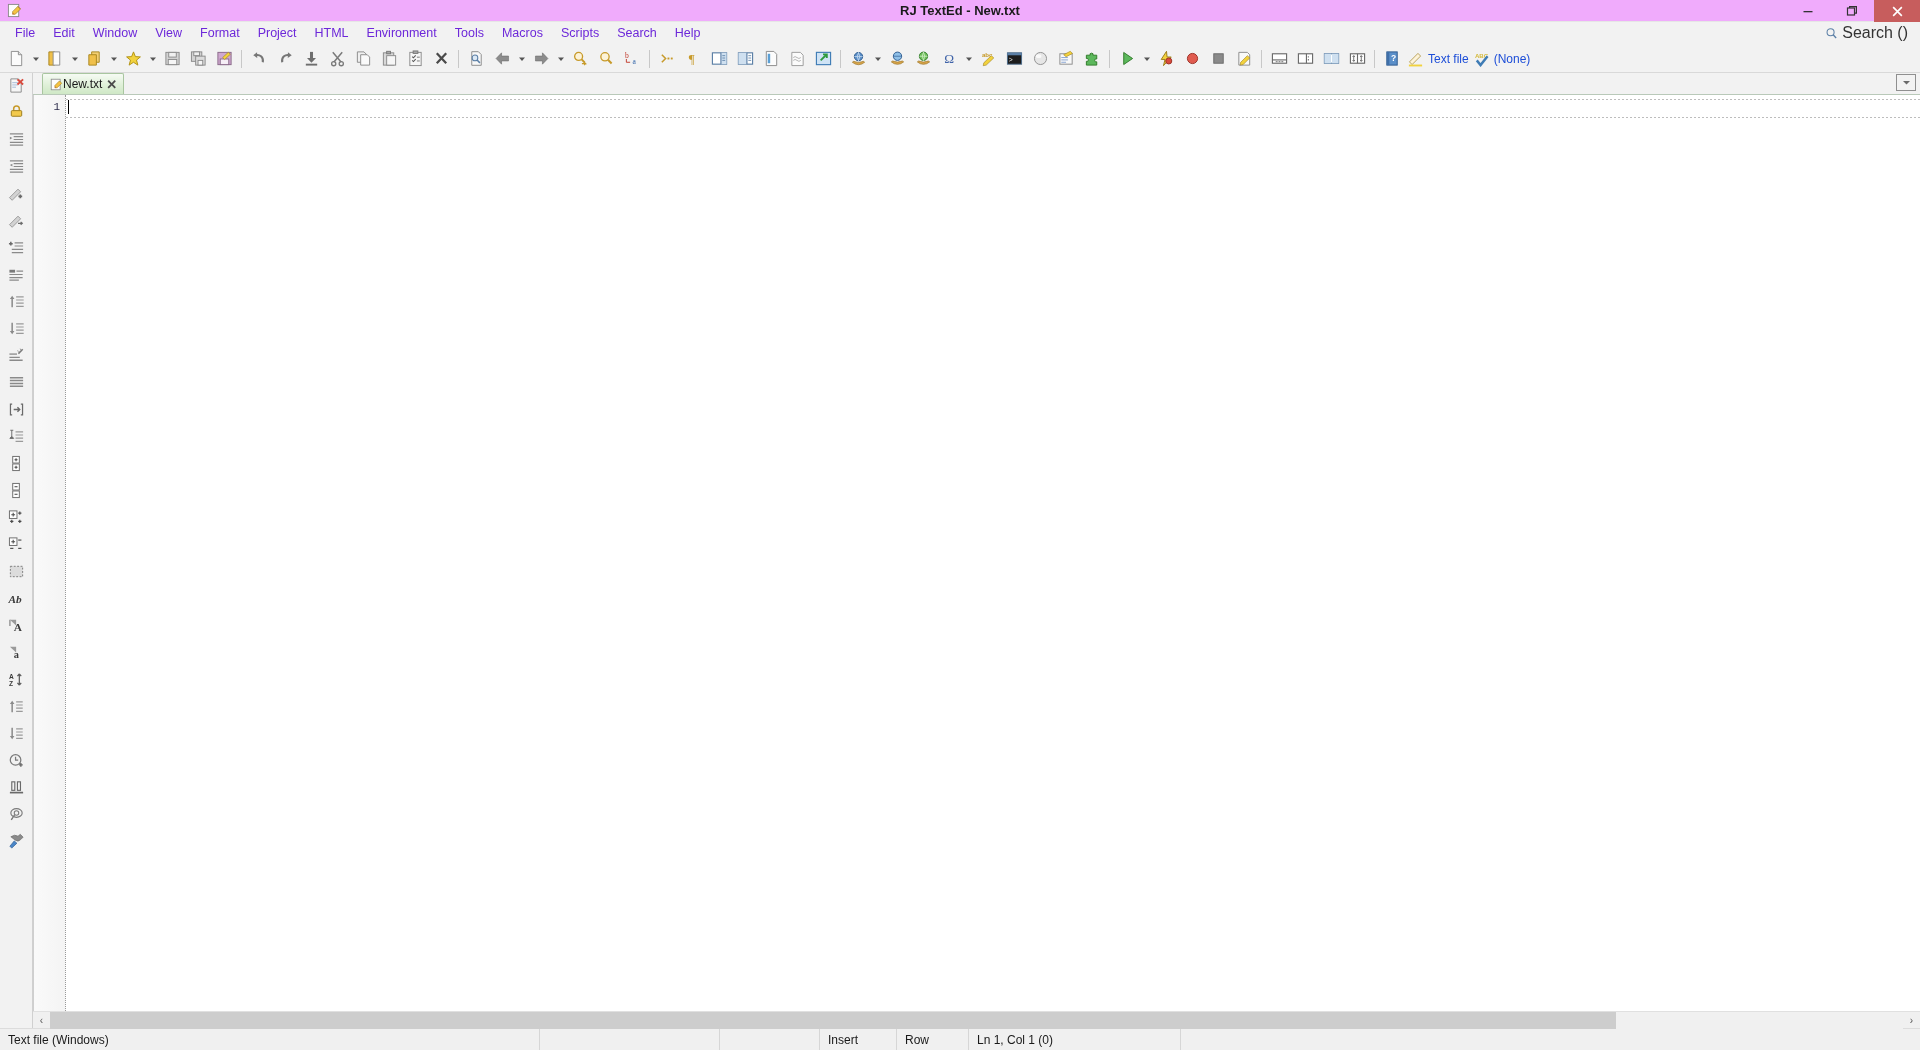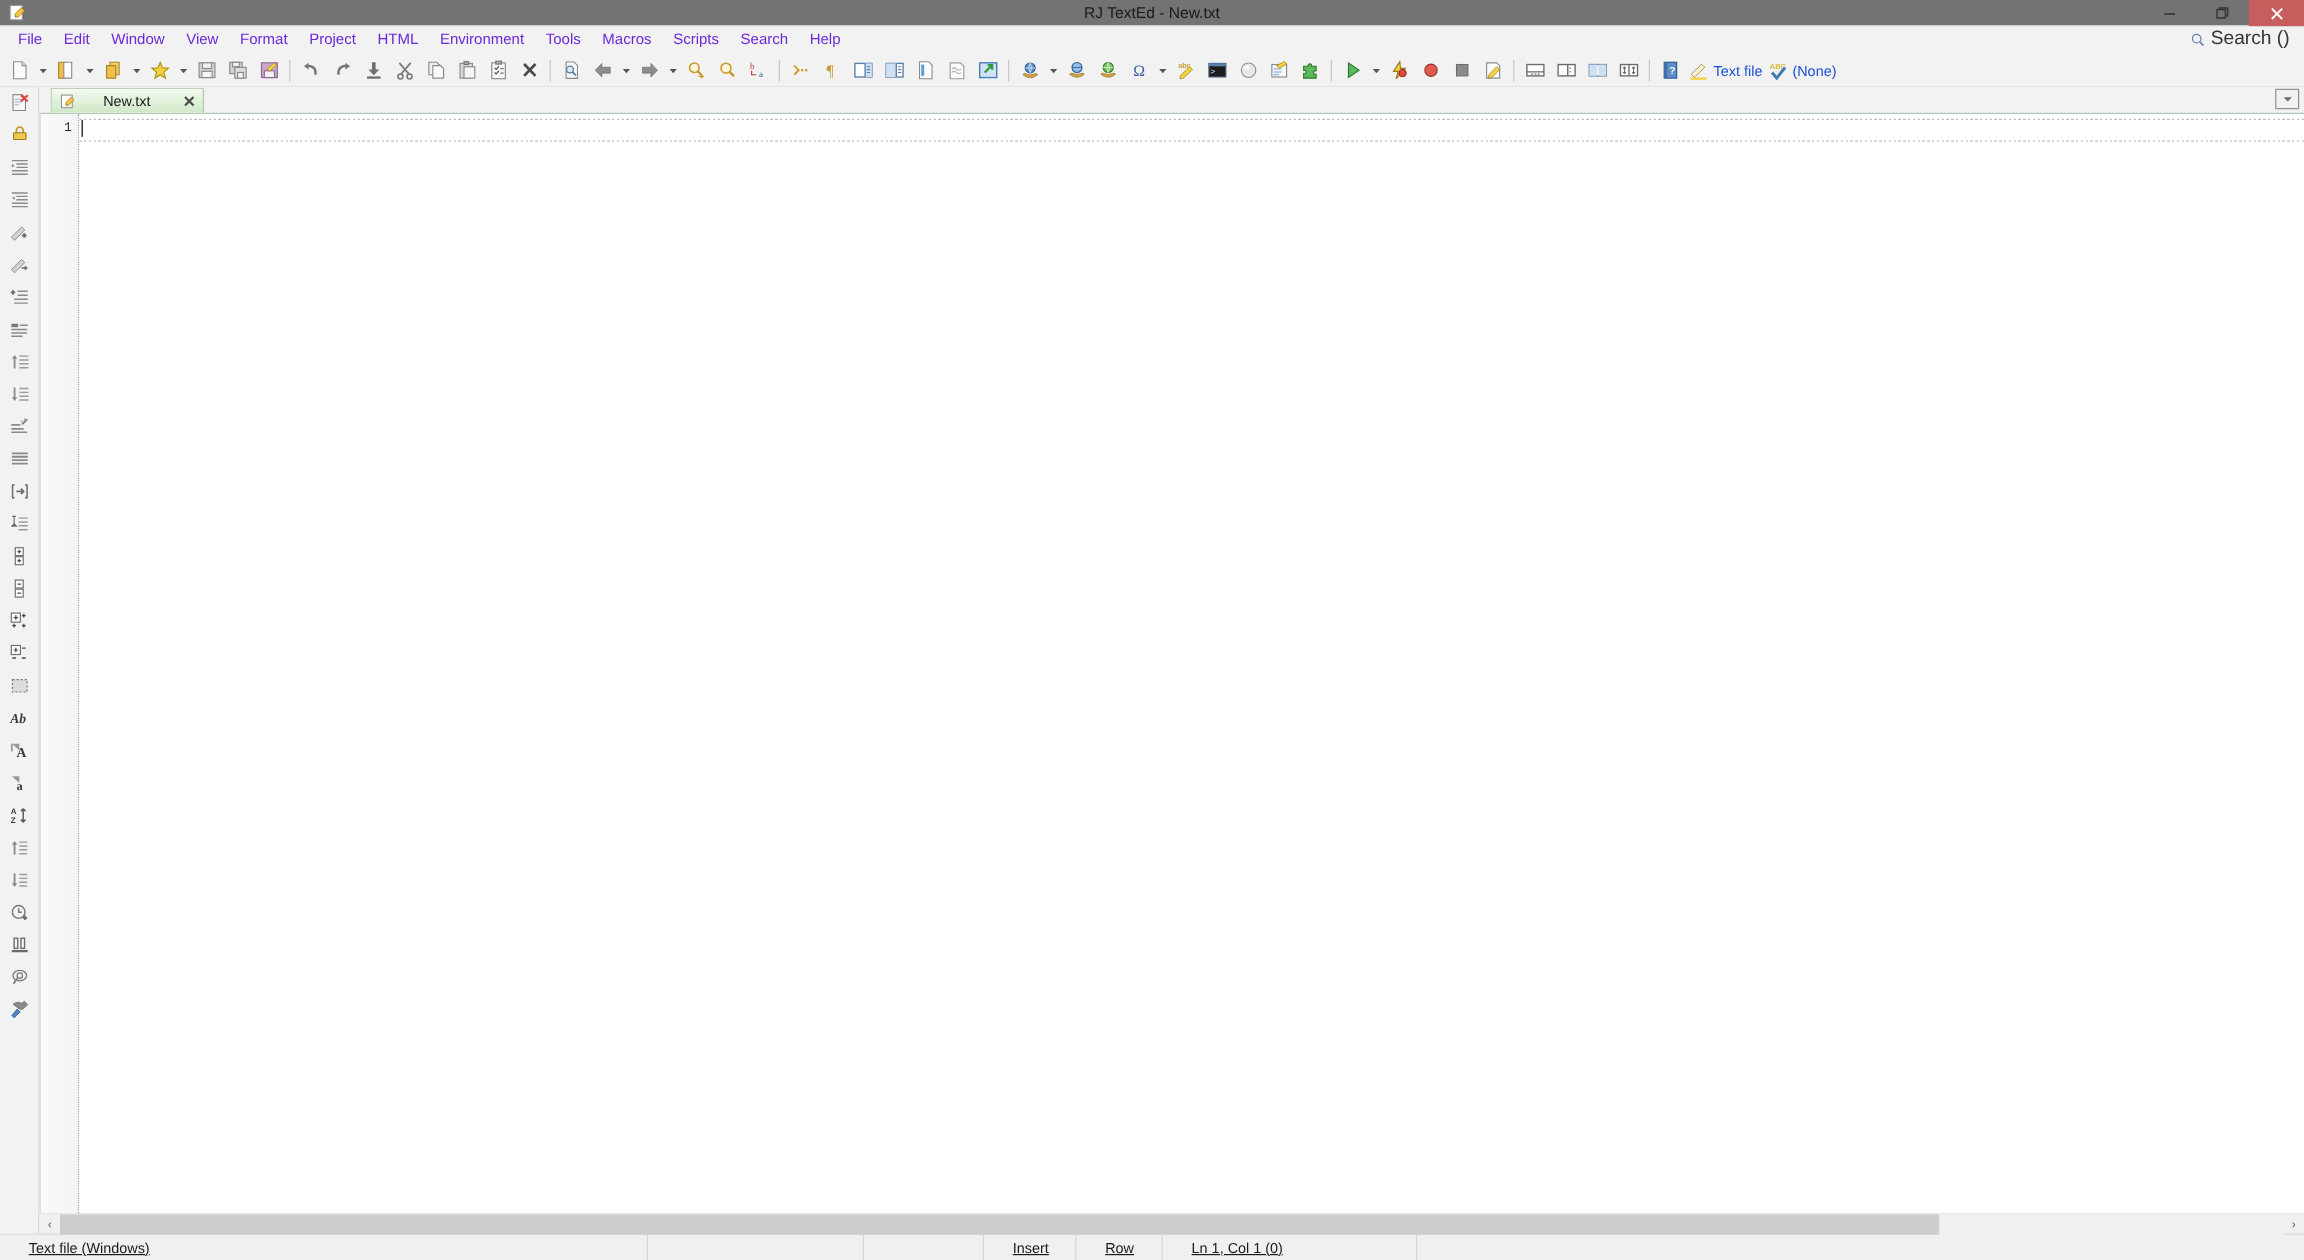--- a/index.html
+++ b/index.html
@@ -7,24 +7,25 @@
     width: 1920px; height: 1050px;
     overflow: hidden;
     font-family: "Liberation Sans", sans-serif;
     background: #ffffff;
     -webkit-font-smoothing: antialiased;
   }
   .app { width: 1920px; height: 1050px; display: flex; flex-direction: column; background:#f2f2f2; }
 
   
   .titlebar {
-    height: 22px; background: #737373;
+    height: 22px; background: #f0abfc;
     display: flex; align-items: center; position: relative;
     border-bottom: 1px solid #e6e6e6;
     flex: 0 0 22px;
+    font-weight: bold;
   }
   .app-icon { width: 22px; height: 22px; margin-left: 3px; display:flex; align-items:center; justify-content:center; }
   .title-text {
     position: absolute; left: 0; right: 0; text-align: center;
     font-size: 13px; color: #1a1a1a; line-height: 22px;
     pointer-events: none;
   }
   .wincontrols { position: absolute; right: 0; top: 0; height: 22px; display: flex; }
   .wc { width: 44px; height: 22px; display: flex; align-items: center; justify-content: center;
         font-size: 12px; color: #3a3a3a; }
@@ -67,21 +68,21 @@
 
   .mainarea { flex: 1 1 auto; display: flex; flex-direction: column; min-width: 0; background: #ffffff; }
 
   
   .tabstrip {
     height: 22px; background: #f2f2f2; display: flex; align-items: flex-end;
     position: relative; flex: 0 0 22px; padding-left: 9px;
     border-bottom: 1px solid #b9c9b9;
   }
   .tab {
-    height: 21px; display: flex; align-items: center; gap: 23px;
+    height: 21px; display: flex; align-items: center; gap: 0;
     padding: 0 6px 0 7px;
     background: linear-gradient(to bottom, #f6fbf4 0%, #dff0d8 55%, #cfe8c6 100%);
     border: 1px solid #a9c6a0; border-bottom: none;
     border-radius: 2px 2px 0 0; font-size: 12px; color: #1a1a1a; margin-top: 44px;
   }
   .tab .tab-close { font-size: 13px; color: #4a4a4a; margin-left: 4px; line-height: 1; font-weight: 700;}
   .tabstrip-right {
     position: absolute; right: 4px; top: 1px;
     width: 20px; height: 17px; border: 1px solid #8f8f8f; background: #f2f2f2;
     display: flex; align-items: center; justify-content: center;
@@ -113,22 +114,22 @@
               font-size: 10px; color:#555; background:#f0f0f0; }
   .hs-track { flex: 1 1 auto; height: 17px; background: #f0f0f0; position: relative; }
   .hs-thumb { position: absolute; left: 0; top: 0; height: 17px; width: 84.5%;
               background: #cdcdcd; }
 
   
   .statusbar {
     height: 22px; background: #f0f0f0; display: flex; align-items: center;
     font-size: 12px; color: #1a1a1a; flex: 0 0 22px; border-top: 1px solid #dcdcdc;
   }
-  .sb-cell { height: 22px; display: flex; align-items: center; padding: 0 24px;
-             border-right: 1px solid #d6d6d6; white-space: nowrap; text-decoration: underline; }
+  .sb-cell { height: 22px; display: flex; align-items: center; padding: 0 8px;
+             border-right: 1px solid #d6d6d6; white-space: nowrap; }
 
   svg { display: block; }
 </style>
 </head>
 <body>
 
 <div class="app">
 
   <div class="titlebar">
     <div class="app-icon">

